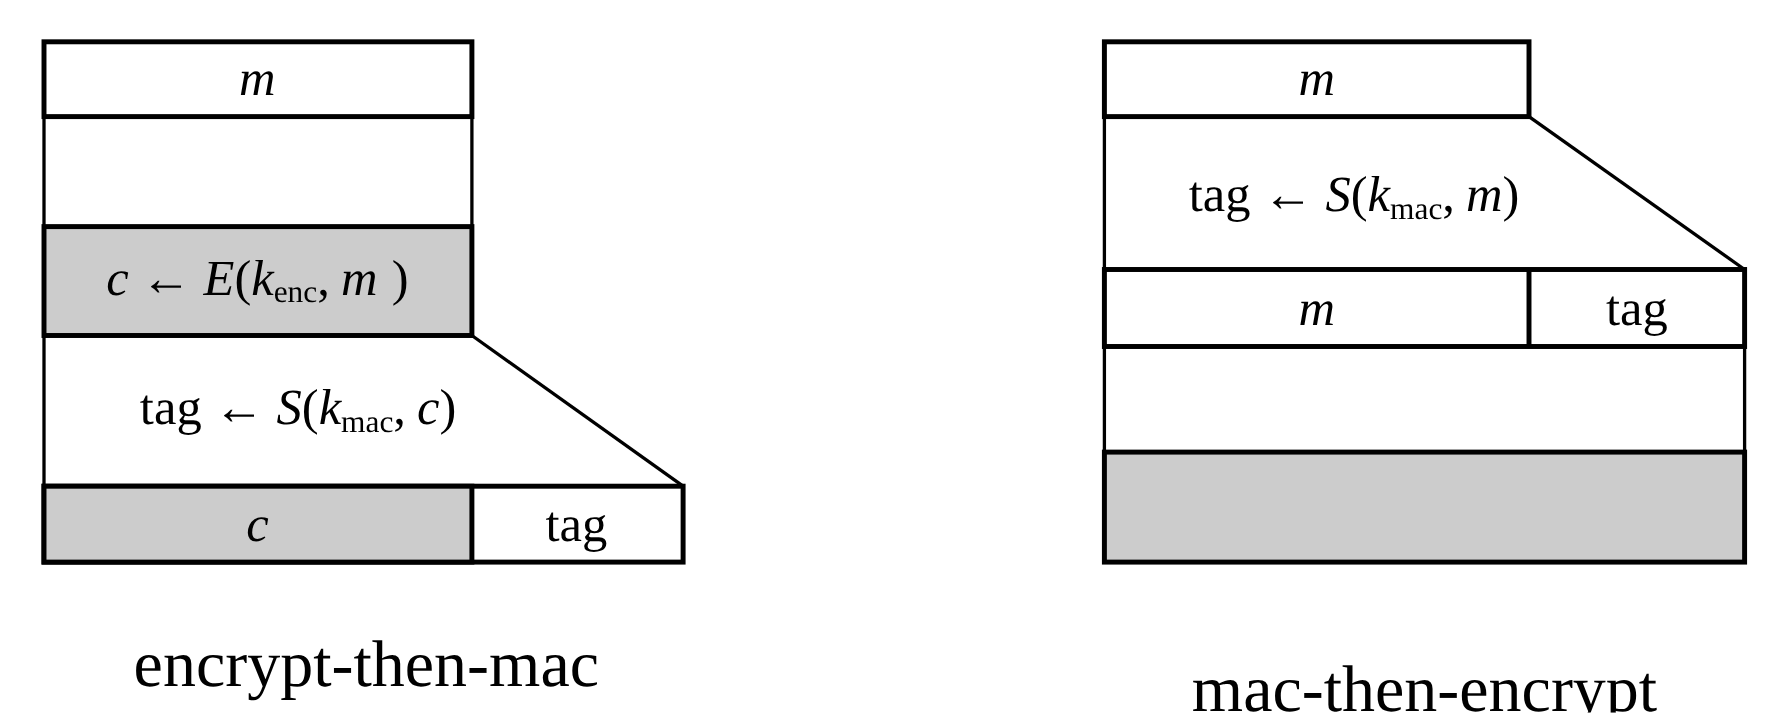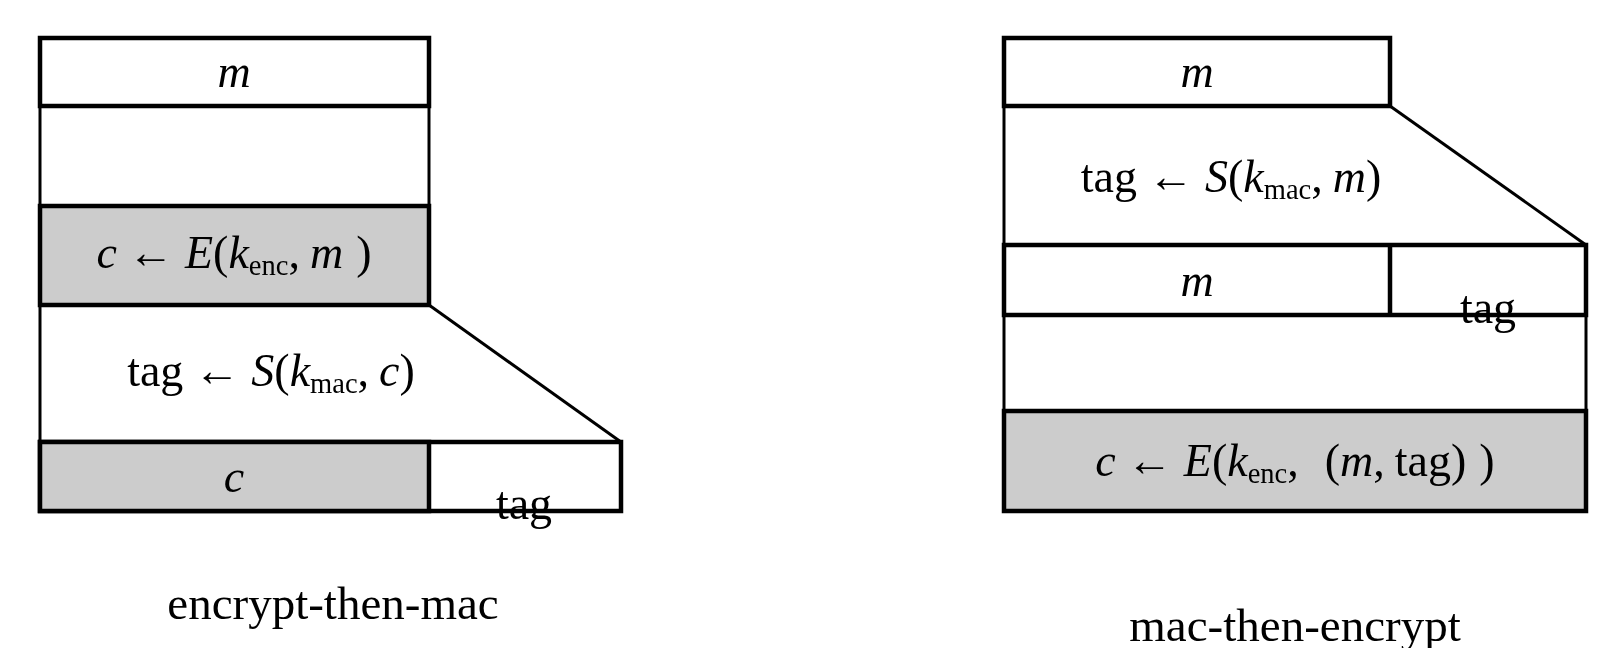--- a/index.html
+++ b/index.html
@@ -19,27 +19,27 @@
   .bar  { stroke: #000000; stroke-width: 4.5; }
   .diag { stroke: #000000; stroke-width: 3; }
   .txt {
     position: absolute;
     transform: translate(-50%, -50%);
     white-space: nowrap;
     font-size: 46px;
     line-height: 1.1;
   }
   .it { font-style: italic; }
-  .rm { font-style: normal; margin-top: 27px; }
+  .rm { font-style: normal; }
   .sub { font-size: 0.62em; font-style: normal; vertical-align: -0.24em; margin-top: 30px; }
   .arrow { font-style: normal; padding: 0 11px; }
   .comma { font-style: normal; padding-right: 10px; }
   .wide  { padding-right: 26px; }
   .gapL  { padding-left: 13px; }
-  .caption { font-size: 47px; font-style: normal; }
+  .caption { font-size: 60px; font-style: normal; }
 </style>
 </head>
 <body>
 
 <div class="canvas">
 
   <svg class="layer" width="1614" height="648" viewBox="0 0 1614 648">
 
     <rect class="box" x="40" y="38" width="389" height="68"></rect>
     <line class="edge" x1="40" y1="106" x2="40" y2="206"></line>
@@ -79,19 +79,16 @@
   <div class="txt it" style="left:1197px; top:72px;">m</div>
 
   <div class="txt" style="left:1231px; top:179px;">
     <span class="rm">tag</span><span class="arrow">←</span><span class="it">S</span><span class="rm">(</span><span class="it">k</span><span class="sub">mac</span><span class="comma">,</span><span class="it">m</span><span class="rm">)</span>
   </div>
 
   <div class="txt it" style="left:1197px; top:281px;">m</div>
 
   <div class="txt rm" style="left:1488px; top:281px;">tag</div>
 
-  <div class="txt" style="left:1295px; top:463px;">
-    <span class="it">c</span><span class="arrow">←</span><span class="it">E</span><span class="rm">(</span><span class="it">k</span><span class="sub">enc</span><span class="comma wide">,</span><span class="rm">(</span><span class="it">m</span><span class="comma">,</span><span class="rm">tag</span><span class="rm">)</span><span class="rm gapL">)</span>
-  </div>
 
   <div class="txt caption" style="left:1295px; top:604px;margin-top:22px;">mac-then-encrypt</div>
 
 </div>
 
 </body></html>

